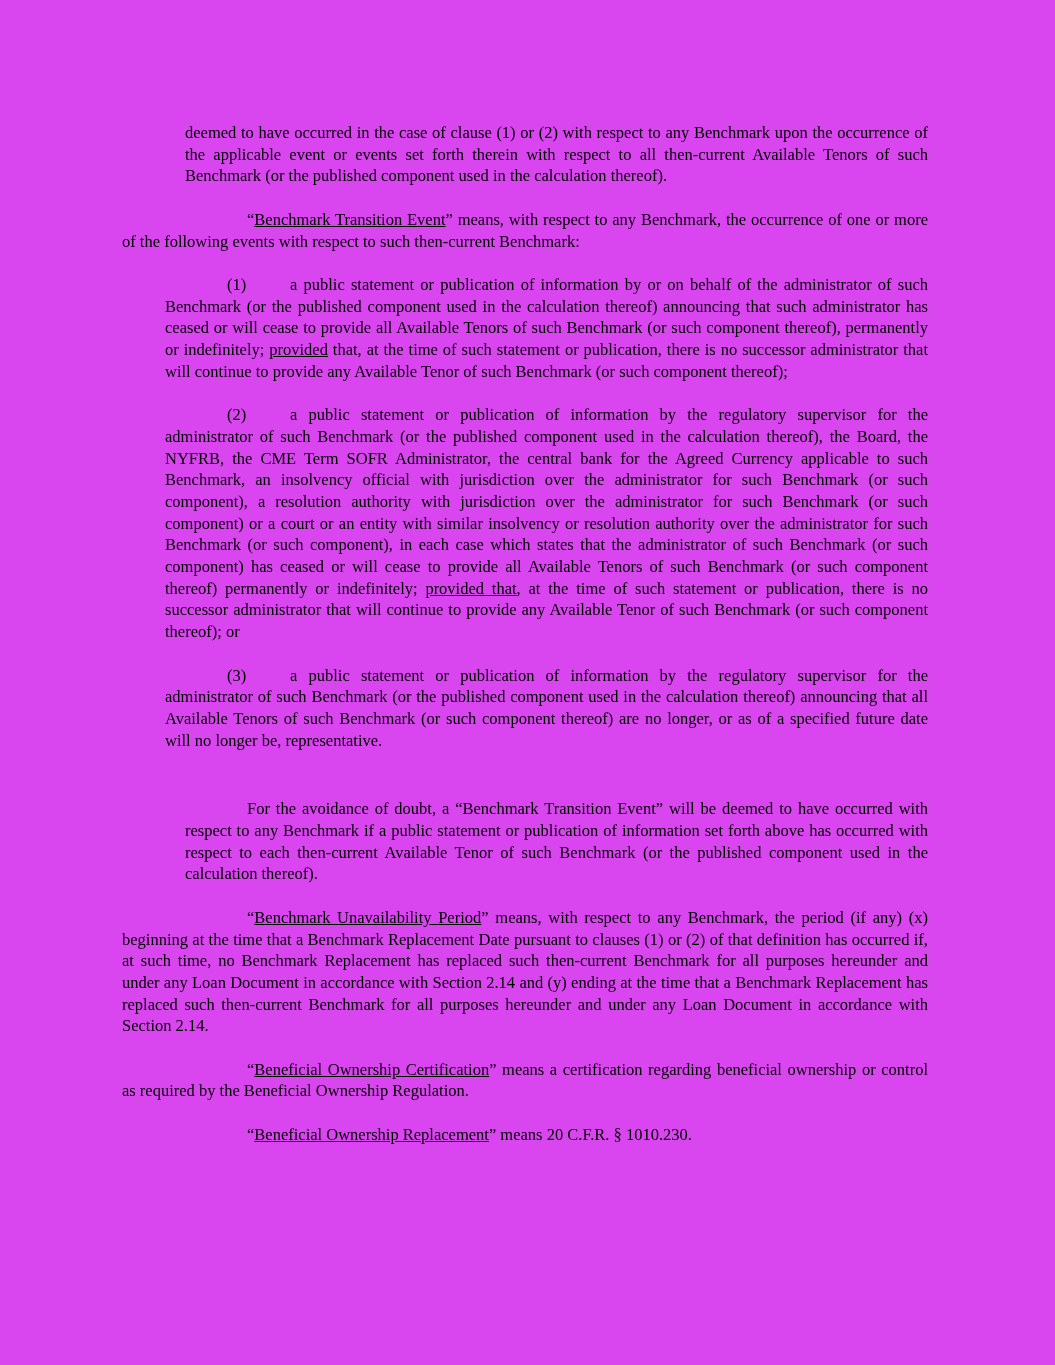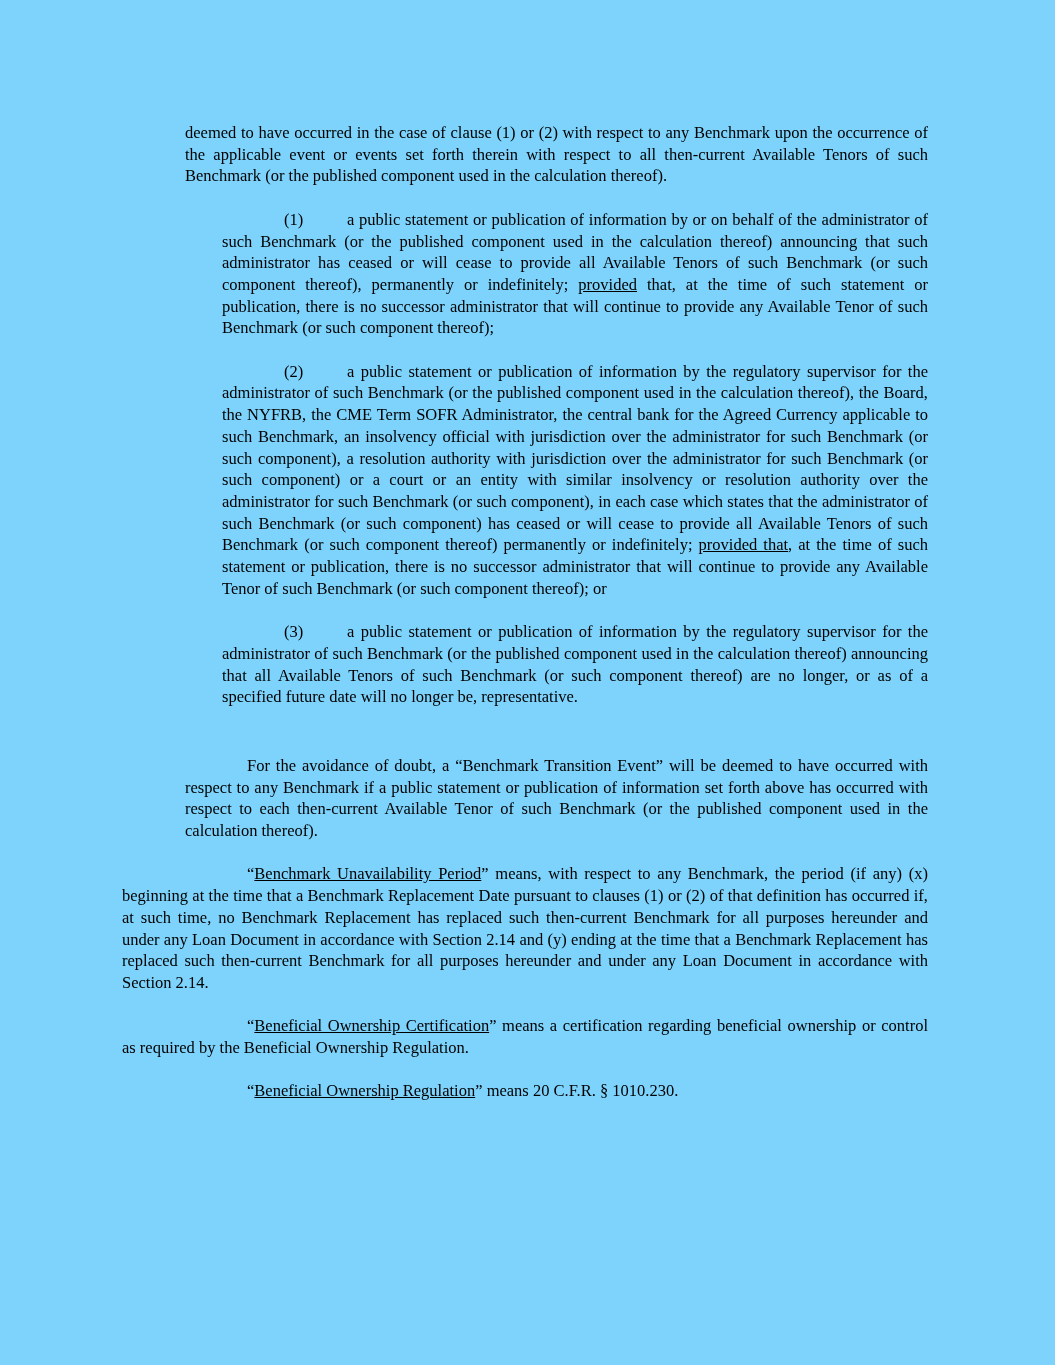--- a/index.html
+++ b/index.html
@@ -1,38 +1,38 @@
 <!DOCTYPE html>
 <html><head>
 <meta charset="utf-8">
 <style>
   html, body { margin: 0; padding: 0; background: #ffffff; }
   .page {
     position: relative;
     width: 1055px;
     height: 1365px;
-    background: #7dd3fc;
+    background: #d946ef;
     color: #000000;
     font-family: "Liberation Serif", "DejaVu Serif", serif;
     overflow: hidden;
   }
   .content {
     position: absolute;
     left: 122px;
     top: 122px;
     width: 806px;
     font-size: 16.5px;
     line-height: 21.7px;
     text-align: justify;
   }
   p.para { margin: 0 0 21.7px 0; padding: 0; }
   
   p.block { margin-left: 63px; }
   
-  p.item  { margin-left: 100px; text-indent: 62px; }
+  p.item  { margin-left: 43px; text-indent: 62px; }
   
   p.first { margin-left: 63px; text-indent: 62px; margin-top: 47px; }
   
   p.hang  { text-indent: 125px; }
   .num { display: inline-block; width: 63px; text-indent: 0; }
   .u { text-decoration: underline; }
   .page-number {
     position: absolute;
     left: 0;
     top: 1276px;
@@ -41,21 +41,22 @@
     font-size: 16.5px;
     line-height: 21.7px;
   }
 </style>
 </head>
 <body>
 
 <div class="page">
   <div class="content">
       <p class="para block"><span>deemed to have occurred in the case of clause (1) or (2) with respect to any Benchmark upon the occurrence of the applicable event or events set forth therein with respect to all then-current Available Tenors of such Benchmark (or the published component used in the calculation thereof).</span></p>
+      <p class="para hang"><span>“</span><span class="u">Benchmark Transition Event</span><span>” means, with respect to any Benchmark, the occurrence of one or more of the following events with respect to such then-current Benchmark:</span></p>
       <p class="para item"><span class="num">(1)</span><span>a public statement or publication of information by or on behalf of the administrator of such Benchmark (or the published component used in the calculation thereof) announcing that such administrator has ceased or will cease to provide all Available Tenors of such Benchmark (or such component thereof), permanently or indefinitely; </span><span class="u">provided</span><span> that, at the time of such statement or publication, there is no successor administrator that will continue to provide any Available Tenor of such Benchmark (or such component thereof);</span></p>
       <p class="para item"><span class="num">(2)</span><span>a public statement or publication of information by the regulatory supervisor for the administrator of such Benchmark (or the published component used in the calculation thereof), the Board, the NYFRB, the CME Term SOFR Administrator, the central bank for the Agreed Currency applicable to such Benchmark, an insolvency official with jurisdiction over the administrator for such Benchmark (or such component), a resolution authority with jurisdiction over the administrator for such Benchmark (or such component) or a court or an entity with similar insolvency or resolution authority over the administrator for such Benchmark (or such component), in each case which states that the administrator of such Benchmark (or such component) has ceased or will cease to provide all Available Tenors of such Benchmark (or such component thereof) permanently or indefinitely; </span><span class="u">provided that</span><span>, at the time of such statement or publication, there is no successor administrator that will continue to provide any Available Tenor of such Benchmark (or such component thereof); or</span></p>
       <p class="para item"><span class="num">(3)</span><span>a public statement or publication of information by the regulatory supervisor for the administrator of such Benchmark (or the published component used in the calculation thereof) announcing that all Available Tenors of such Benchmark (or such component thereof) are no longer, or as of a specified future date will no longer be, representative.</span></p>
       <p class="para first"><span>For the avoidance of doubt, a “Benchmark Transition Event” will be deemed to have occurred with respect to any Benchmark if a public statement or publication of information set forth above has occurred with respect to each then-current Available Tenor of such Benchmark (or the published component used in the calculation thereof).</span></p>
       <p class="para hang"><span>“</span><span class="u">Benchmark Unavailability Period</span><span>” means, with respect to any Benchmark, the period (if any) (x) beginning at the time that a Benchmark Replacement Date pursuant to clauses (1) or (2) of that definition has occurred if, at such time, no Benchmark Replacement has replaced such then-current Benchmark for all purposes hereunder and under any Loan Document in accordance with Section 2.14 and (y) ending at the time that a Benchmark Replacement has replaced such then-current Benchmark for all purposes hereunder and under any Loan Document in accordance with Section 2.14.</span></p>
       <p class="para hang"><span>“</span><span class="u">Beneficial Ownership Certification</span><span>” means a certification regarding beneficial ownership or control as required by the Beneficial Ownership Regulation.</span></p>
-      <p class="para hang"><span>“</span><span class="u">Beneficial Ownership Regulation</span><span>” means 20 C.F.R. § 1010.230.</span></p>
+      <p class="para hang"><span>“</span><span class="u">Beneficial Ownership Replacement</span><span>” means 20 C.F.R. § 1010.230.</span></p>
     </div>
 </div>
 
 </body></html>

